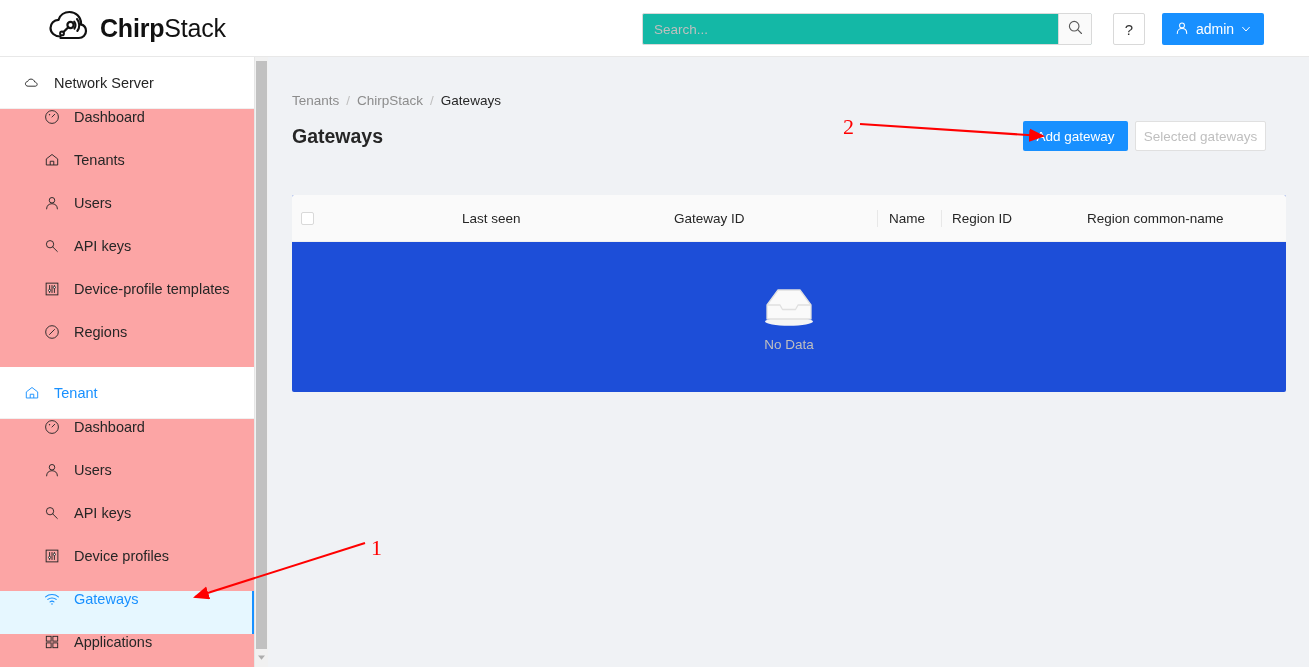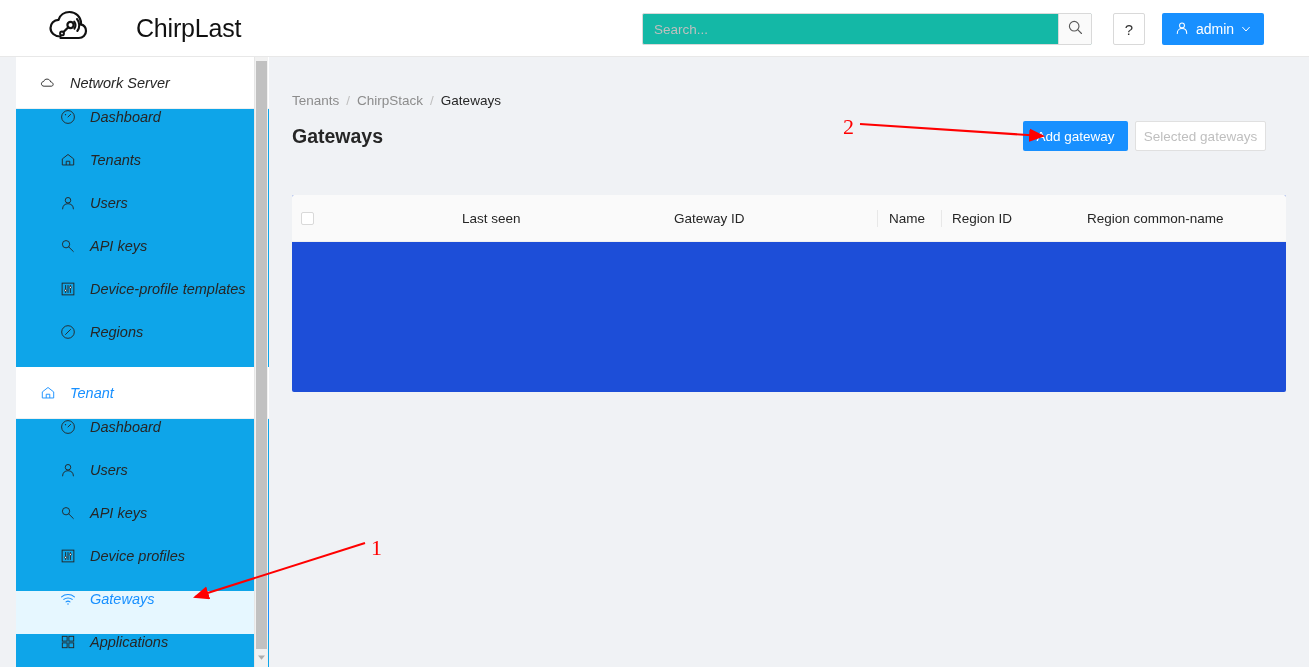--- a/index.html
+++ b/index.html
@@ -16,21 +16,21 @@
     position: absolute; left: 0; top: 0; width: 1309px; height: 57px;
     background: #ffffff; border-bottom: 1px solid #e8e8e8;
     display: flex; align-items: center;
   }
   .logo-wrap {
     display: flex; align-items: center; margin-left: 48px; gap: 10px;
   }
   .logo-text {
     font-size: 25px; color: #111; letter-spacing: -0.2px;
   }
-  .logo-text b { font-weight: 400; margin-left: 36px; }
+  .logo-text b { font-weight: 700; }
   .logo-text span.light { font-weight: 400; }
   .search-box {
     display: flex; align-items: center; height: 32px;
     border: 1px solid #d9d9d9; background: #14b8a6; border-radius: 2px;
     position: absolute; left: 642px; top: 13px; width: 450px;
   }
   .search-input {
     flex: 1; height: 30px; border: none; outline: none; padding: 0 11px;
     font-size: 13.5px; color: #333; font-family: "Liberation Sans", sans-serif;
     background: transparent;
@@ -51,22 +51,22 @@
   .admin-btn {
     position: absolute; left: 1162px; top: 13px;
     height: 32px; padding: 0 13px; background: #1890ff; border: none;
     border-radius: 2px; color: #fff; font-size: 14px; cursor: pointer;
     display: flex; align-items: center; gap: 7px;
     font-family: "Liberation Sans", sans-serif;
   }
 
   
   .sidebar {
-    position: absolute; left: 16px; top: 57px; width: 255px; height: 610px;
-    background: #0ea5e9; overflow: hidden; font-style: italic;
+    position: absolute; left: 0; top: 57px; width: 255px; height: 610px;
+    background: #fca5a5; overflow: hidden;
   }
   .nav-group {
     height: 52px; background: #ffffff; display: flex; align-items: center;
     padding-left: 24px; gap: 14px; font-size: 14.5px; color: #262626;
     cursor: pointer; border-bottom: 1px solid #f0f0f0;
   }
   .nav-group.active { color: #1890ff; }
   .nav-item {
     height: 43px; display: flex; align-items: flex-start;
     padding-left: 44px; gap: 14px; font-size: 14.5px; color: #262626;
@@ -177,21 +177,21 @@
         <svg width="42" height="32" viewBox="0 0 42 32">
           <path d="M12.5 26.5 C6.5 26.5 2.5 22.6 2.5 18 C2.5 13.6 6 10 10.5 9.8 C12 5.2 16.4 2 21.5 2 C27.9 2 33 7 33 13.2 C33 13.6 33 14 32.9 14.4" fill="none" stroke="#111" stroke-width="2.2" stroke-linecap="round"></path>
           <path d="M32.9 14.4 C35.8 15.2 38 17.8 38 21 C38 24.9 34.8 28 30.9 28 L12.5 28" fill="none" stroke="#111" stroke-width="2.2" stroke-linecap="round"></path>
           <circle cx="22.5" cy="15" r="3.1" fill="none" stroke="#111" stroke-width="2.2"></circle>
           <path d="M20.3 17.2 L15.5 22" fill="none" stroke="#111" stroke-width="2.2" stroke-linecap="round"></path>
           <circle cx="14" cy="23.4" r="1.9" fill="none" stroke="#111" stroke-width="2"></circle>
           <path d="M26.2 11.6 A6.2 6.2 0 0 1 26.4 18.6" fill="none" stroke="#111" stroke-width="2.1" stroke-linecap="round"></path>
           <path d="M29 9 A9.6 9.6 0 0 1 29.3 21" fill="none" stroke="#111" stroke-width="2.1" stroke-linecap="round"></path>
         </svg>
       </span>
-      <span class="logo-text"><b>Chirp</b><span class="light">Last</span></span>
+      <span class="logo-text"><b>Chirp</b><span class="light">Stack</span></span>
     </div>
 
     <div class="search-box">
       <input class="search-input" type="text" placeholder="Search..." style="">
       <button class="search-btn">
         <span>
           <svg width="15" height="15" viewBox="0 0 16 16">
             <circle cx="6.6" cy="6.6" r="5.1" fill="none" stroke="#595959" stroke-width="1.2"></circle>
             <line x1="10.3" y1="10.3" x2="14.4" y2="14.4" stroke="#595959" stroke-width="1.2" stroke-linecap="round"></line>
           </svg>
@@ -399,20 +399,32 @@
     <div class="table-card">
       <div class="thead">
         <div class="hdr-checkbox"></div>
         <div class="th" style="left:170px;">Last seen</div>
         <div class="th" style="left:382px;">Gateway ID</div>
         <div class="th-div" style="left:585px;"></div>
         <div class="th" style="left:597px;">Name</div>
         <div class="th-div" style="left:649px;"></div>
         <div class="th" style="left:660px;">Region ID</div>
         <div class="th" style="left:795px;">Region common-name</div>
+      </div>
+      <div class="tbody">
+        <div class="empty">
+          <span>
+            <svg width="66" height="45" viewBox="0 0 66 45">
+              <ellipse cx="33" cy="38.5" rx="24" ry="4.2" fill="#f5f5f5"></ellipse>
+              <path d="M11 22 L22 7 L44 7 L55 22 L55 36 L11 36 Z" fill="#fafafa" stroke="#e0e0e0" stroke-width="1.3" stroke-linejoin="round"></path>
+              <path d="M11 22 L24 22 L26.5 26.5 L39.5 26.5 L42 22 L55 22" fill="none" stroke="#e0e0e0" stroke-width="1.3" stroke-linejoin="round"></path>
+            </svg>
+          </span>
+          <span class="empty-text">No Data</span>
+        </div>
       </div>
     </div>
   </div>
 
   <svg class="anno">
     <defs>
       <marker id="ah" markerWidth="8" markerHeight="8" refX="6.6" refY="3.2" orient="auto" markerUnits="strokeWidth">
         <polygon points="0,0 7.6,3.2 0,6.4" fill="#ff0000"></polygon>
       </marker>
     </defs>

